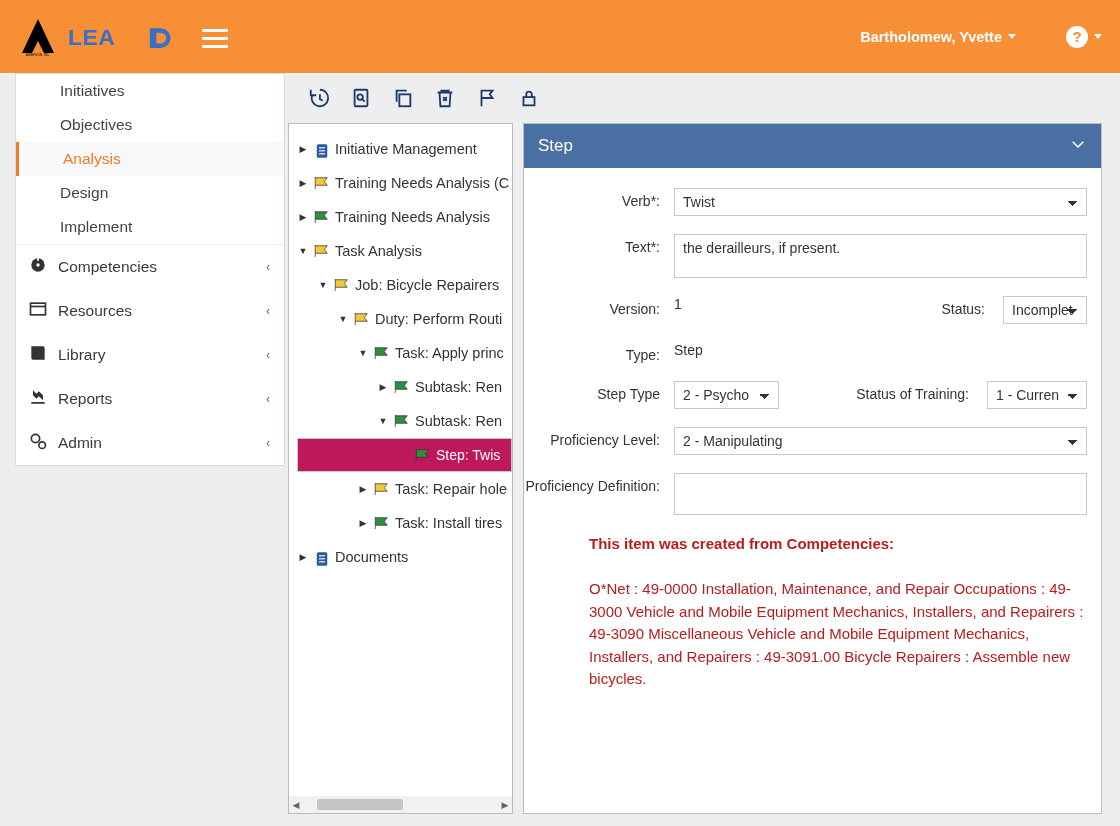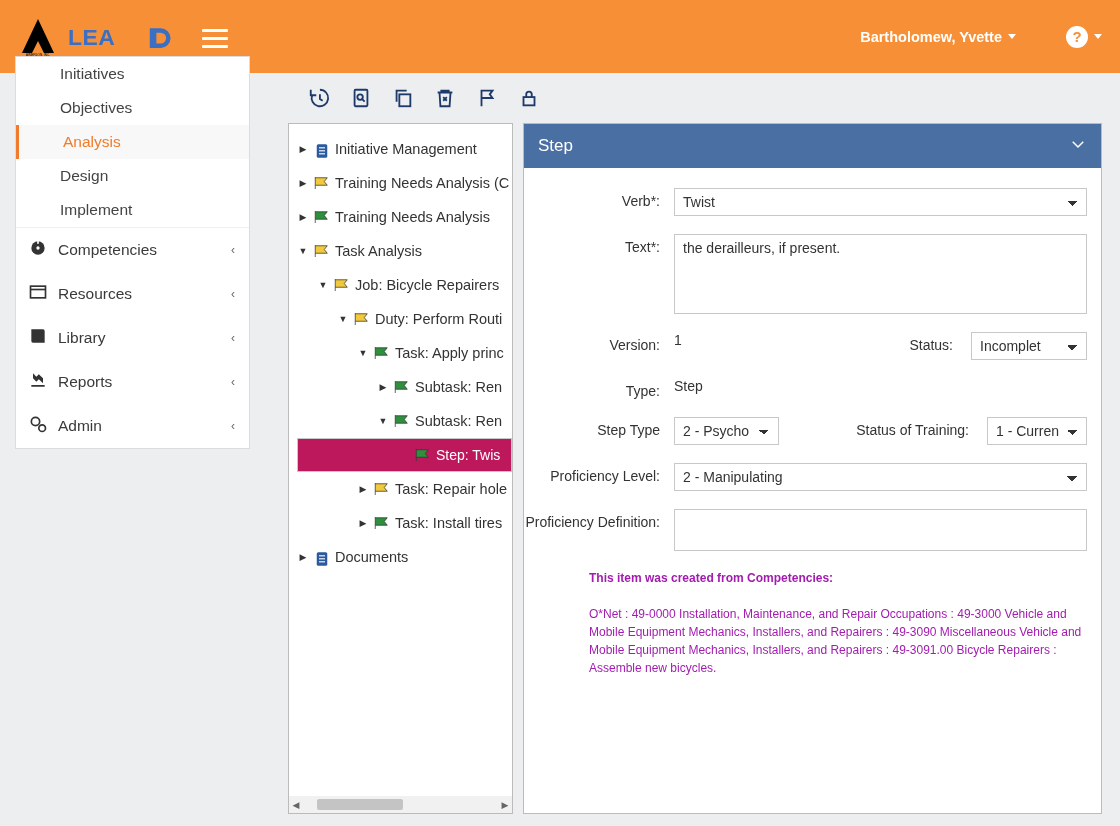--- a/index.html
+++ b/index.html
@@ -11,21 +11,21 @@
   .logo-a { width: 40px; height: 40px; fill: #000; }
   .logo-lead { width: 120px; height: 36px; }
   .burger { width: 26px; height: 26px; margin-left: 14px; cursor: pointer; }
   .burger div { height: 3px; background: #fff; margin: 5px 0; border-radius: 1px; }
   .top-spacer { flex: 1; }
   .user { color: #fff; font-weight: 600; font-size: 14.5px; cursor: pointer; display: flex; align-items: center; }
   .caret-down { width: 0; height: 0; border-left: 4px solid transparent; border-right: 4px solid transparent; border-top: 5px solid #fff; margin-left: 6px; }
   .help { width: 22px; height: 22px; margin-left: 50px; background: #fff; border-radius: 50%; color: #f68f35; font-weight: bold; font-size: 15px; display: flex; align-items: center; justify-content: center; cursor: pointer; }
 
   
-  .sidebar { position: absolute; top: 56px; left: 15px; width: 235px; background: #fff; border: 1px solid #dcdcdc; font-size: 15.5px; color: #444; }
+  .sidebar { position: absolute; top: 73px; left: 15px; width: 270px; background: #fff; border: 1px solid #dcdcdc; font-size: 15.5px; color: #444; }
   .side-sub { padding: 8px 0 8px 44px; cursor: pointer; }
   .side-sub.active { color: #f07b2a; background: #f8f8f8; border-left: 3px solid #f07b2a; }
   .side-top { border-bottom: 1px solid #eee; }
   .side-main { padding: 10px 14px 10px 12px; display: flex; align-items: center; cursor: pointer; color: #3a3a3a; justify-content: space-between; }
   .side-main .ico { width: 22px; margin-right: 8px; }
   .side-main .chev { margin-left: auto; font-size: 12px; color: #666; }
 
   
   .content { position: absolute; left: 288px; top: 73px; right: 18px; bottom: 12px; }
 
@@ -49,21 +49,21 @@
   .formhead { background: #4a6fa3; color: #fff; height: 44px; display: flex; align-items: center; padding: 0 14px; font-size: 17px; }
   .formhead .coll { margin-left: auto; cursor: pointer; }
   .formbody { padding: 20px 14px 12px 0; }
   .frow { display: flex; margin-bottom: 18px; border-radius: 11px; }
   .flabel { width: 150px; text-align: right; padding-right: 14px; font-size: 14px; color: #333; padding-top: 5px; }
   .flabel.link { color: #3366cc; cursor:pointer; }
   .fval { flex: 1; font-size: 14px; color: #333; display:flex; gap:18px; align-items:flex-start; }
   .inp, .sel, .ta { border: 1px solid #c8c8c8; padding: 5px 8px; font-size: 14px; color: #333; background:#fff; }
   .sel { appearance:none; background-image: linear-gradient(45deg, transparent 50%, #333 50%), linear-gradient(135deg, #333 50%, transparent 50%); background-position: calc(100% - 14px) 12px, calc(100% - 9px) 12px; background-size: 5px 5px; background-repeat:no-repeat; }
   .ta { resize:none; }
-  .note { font-size:12px; color:#a21caf; line-height:1.5; padding-left: 65px; }
+  .note { font-size:15px; color:#b91c1c; line-height:1.5; padding-left: 65px; }
   .note b { font-weight:600; }
 </style>
 </head>
 <body>
 
 <div class="topbar">
   <div class="logo-wrap">
     <svg class="logo-a" viewBox="0 0 40 40">
       <polygon points="20,2 4,36 14,36 20,24 26,36 36,36"></polygon>
       <text x="20" y="39" font-size="3.1" text-anchor="middle" fill="#000">AIMERLON, INC.</text>
@@ -291,31 +291,31 @@
         <div class="frow">
           <div class="flabel">Verb*:</div>
           <div class="fval">
               <select class="sel" style="width:100%"><option>Twist</option></select>
             </div>
         </div>
 
         <div class="frow">
           <div class="flabel">Text*:</div>
           <div class="fval">
-              <textarea class="ta" style="width: 100%; height: 80px;">the derailleurs, if present.</textarea>
+              <textarea class="ta" style="width: 100%; height: 44px;">the derailleurs, if present.</textarea>
             </div>
         </div>
 
         <div class="frow">
           <div class="flabel">Version:</div>
           <div class="fval">
             <span>1</span>
             <div style="flex:1"></div>
             <span style="padding-top:5px">Status:</span>
-            <select class="sel" style="width:116px"><option>Incomplet</option></select>
+            <select class="sel" style="width:84px"><option>Incomplet</option></select>
           </div>
         </div>
 
         <div class="frow">
           <div class="flabel">Type:</div>
           <div class="fval">
               <span>Step</span>
             </div>
         </div>
 

